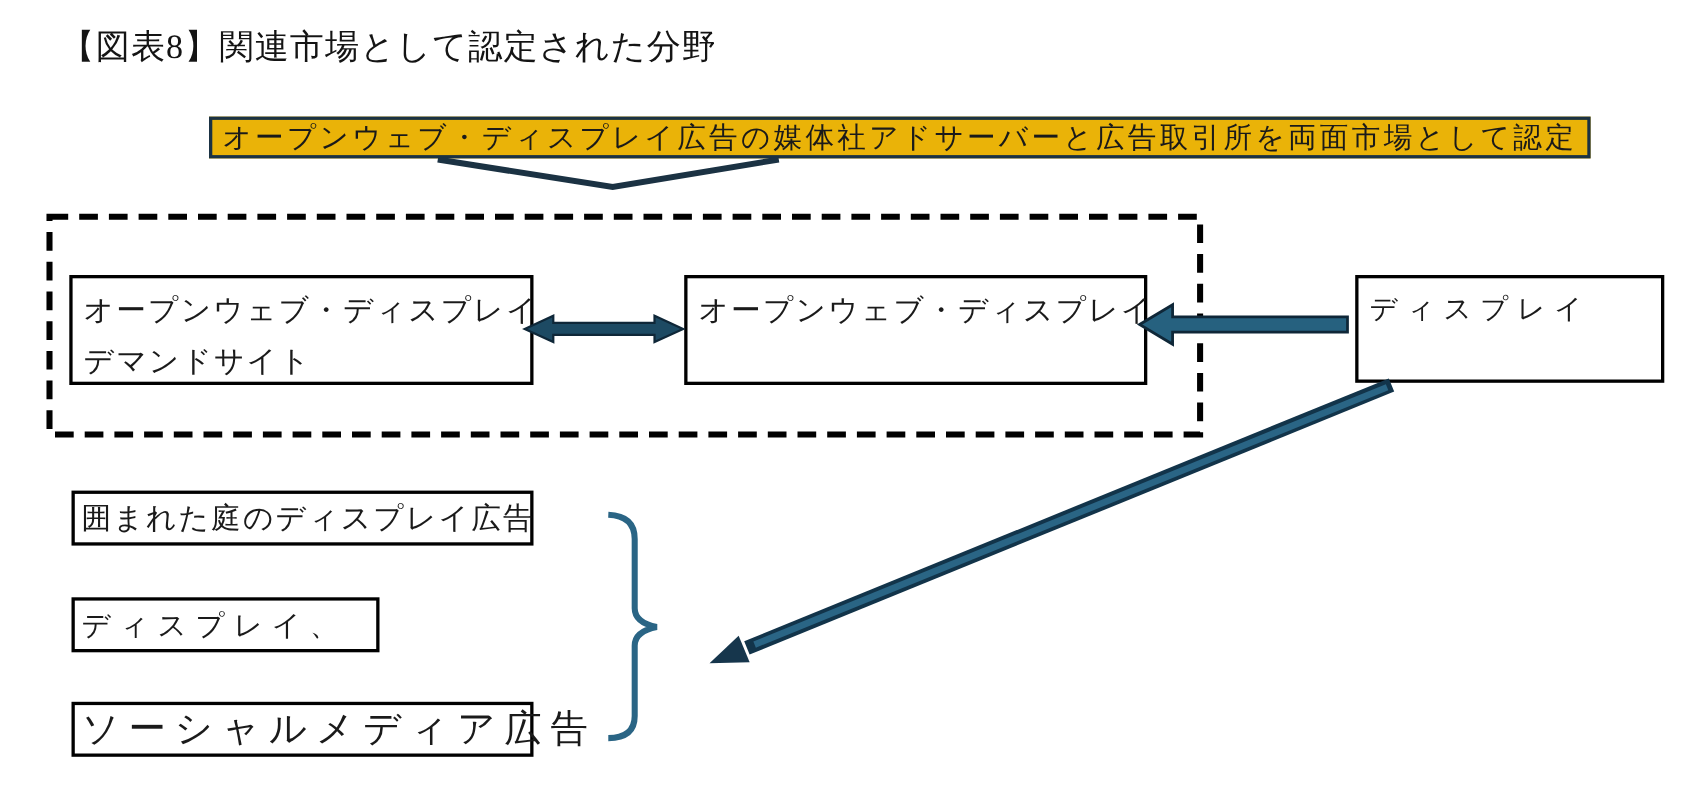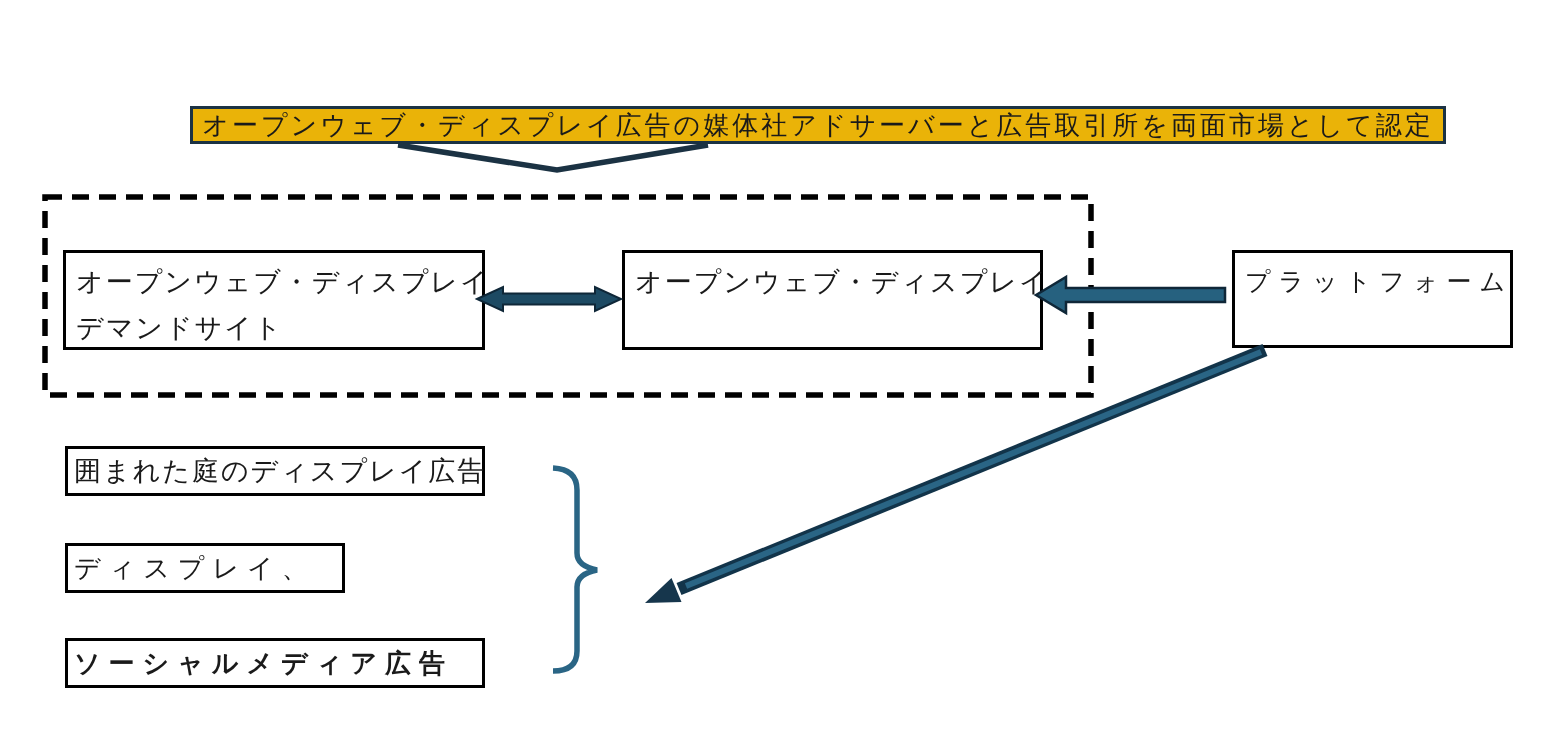--- a/index.html
+++ b/index.html
@@ -24,44 +24,45 @@
   .mbox .ln{display:block;white-space:nowrap;}
   .box-adserver{left:63px;top:250px;width:422px;height:100px;font-size:27px;letter-spacing:2px;line-height:46px;}
   .box-exchange{left:622px;top:250px;width:421px;height:100px;font-size:27px;letter-spacing:2px;line-height:46px;}
   .box-dsp{left:1232px;top:250px;width:281px;height:98px;font-size:25px;letter-spacing:8px;line-height:45px;}
   .sbox{
     position:absolute;border:3px solid #000000;box-sizing:border-box;background:#ffffff;
     display:flex;align-items:center;padding:0 6px;white-space:nowrap;z-index:1;
   }
   .box-walled{left:65px;top:446px;width:420px;height:50px;font-size:27px;letter-spacing:2px;text-align:right;}
   .box-inapp{left:65px;top:543px;width:280px;height:50px;font-size:26px;letter-spacing:8px;}
-  .box-social{left:65px;top:638px;width:420px;height:50px;font-size:26px;letter-spacing:8px;font-weight:bold;}
+  .box-social{left:65px;top:638px;width:420px;height:50px;font-size:34px;letter-spacing:8px;}
   .overlay{position:absolute;left:0;top:0;width:1551px;height:732px;z-index:2;pointer-events:none;}
 </style>
 </head>
 <body>
 
 <div class="canvas">
 
+  <div class="figure-title">【図表8】関連市場として認定された分野</div>
 
   <div class="callout-box">
     <span>オープンウェブ・ディスプレイ広告の媒体社アドサーバーと広告取引所を両面市場として認定</span>
   </div>
 
   <div class="mbox box-adserver">
     <span class="ln">オープンウェブ・ディスプレイ</span>
     <span class="ln">デマンドサイト</span>
   </div>
 
   <div class="mbox box-exchange">
     <span class="ln">オープンウェブ・ディスプレイ</span>
   </div>
 
   <div class="mbox box-dsp">
-    <span class="ln">プラットフォーム</span>
+    <span class="ln">ディスプレイ</span>
   </div>
 
   <div class="sbox box-walled">
     <span>囲まれた庭のディスプレイ広告</span>
   </div>
 
   <div class="sbox box-inapp">
     <span>ディスプレイ、</span>
   </div>
 

